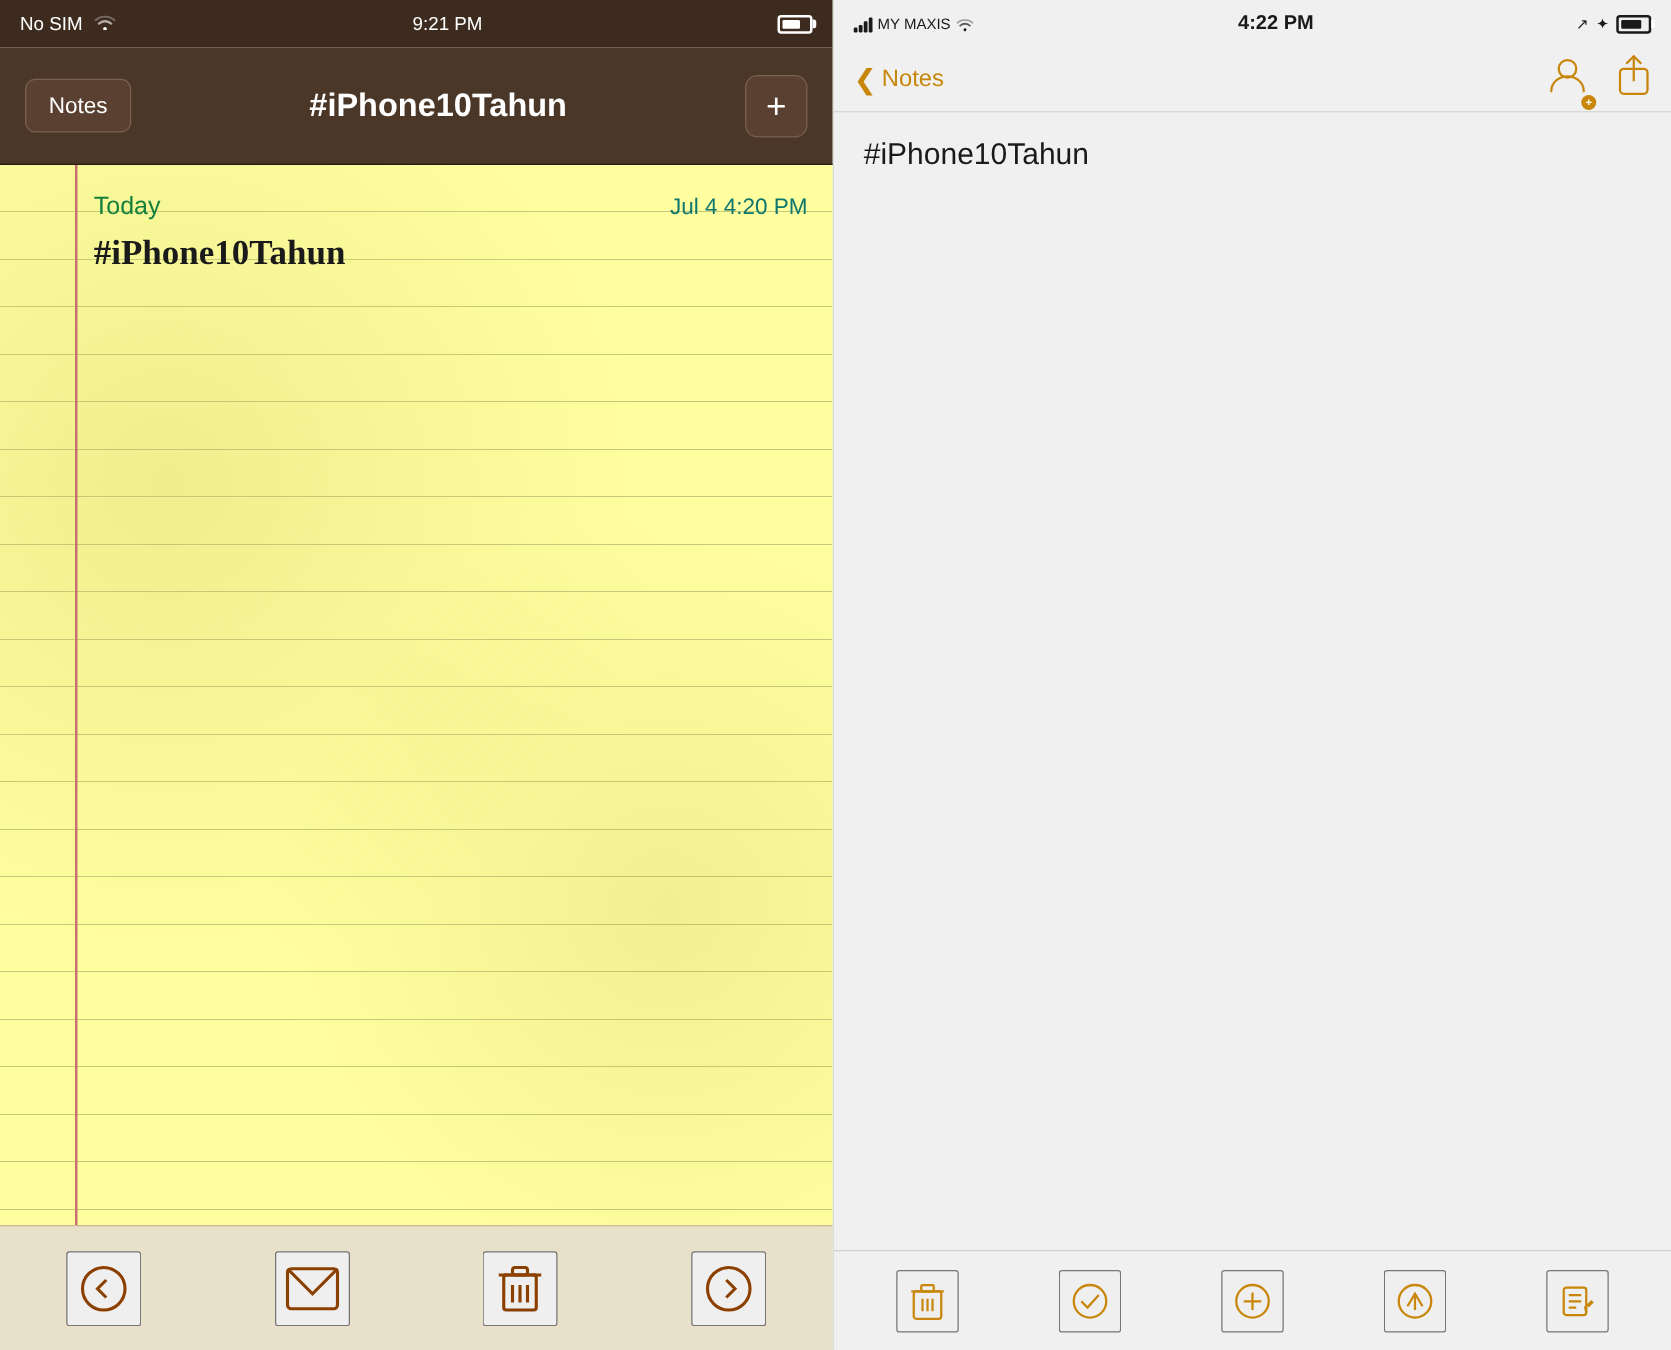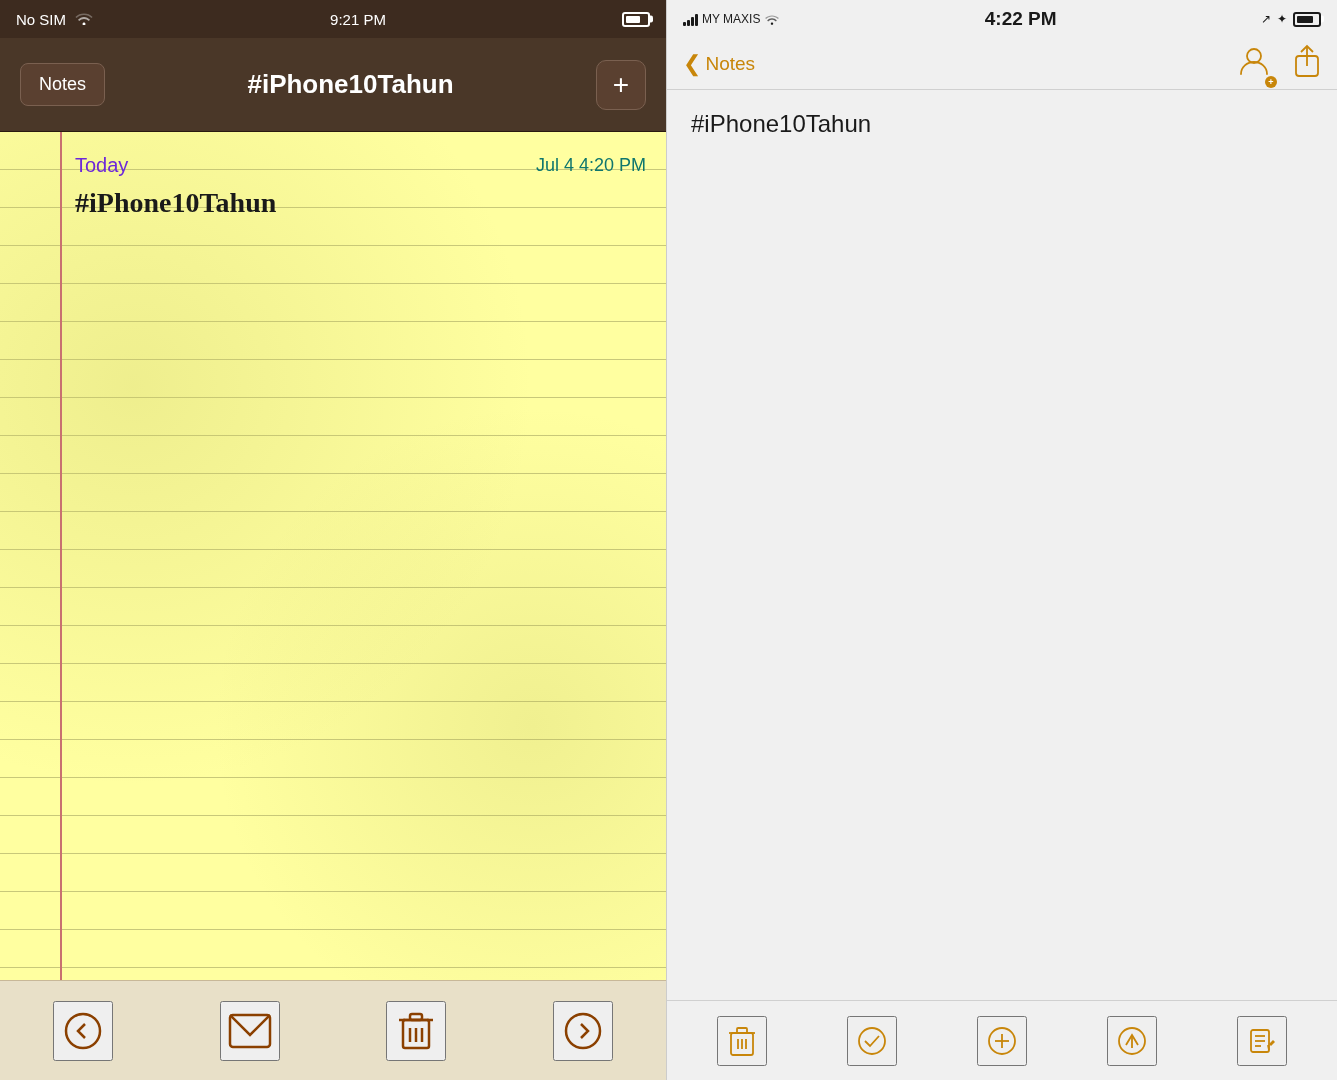--- a/index.html
+++ b/index.html
@@ -157,21 +157,21 @@
     }
 
     .note-date-row {
       display: flex;
       justify-content: space-between;
       align-items: center;
       height: 38px;
       margin-bottom: 0;
     }
     .note-date-today {
-      color: #6d28d9;
+      color: #15803d;
       font-size: 20px;
       font-weight: 500;
     }
     .note-date-right {
       color: #0f766e;
       font-size: 18px;
     }
 
     .note-text {
       color: #1a1a1a;
@@ -218,21 +218,21 @@
       background: #f0f0f0;
       height: 38px;
       display: flex;
       align-items: center;
       justify-content: space-between;
       padding: 0 16px;
       color: #1a1a1a;
       font-size: 13px;
     }
     .right-status-left { display: flex; align-items: center; gap: 4px; font-size: 12px; }
-    .right-status-center { font-size: 19px; font-weight: 600; }
+    .right-status-center { font-size: 16px; font-weight: 600; }
     .right-status-right { display: flex; align-items: center; gap: 6px; font-size: 12px; }
     .signal-bars { display: flex; gap: 1px; align-items: flex-end; height: 14px; }
     .signal-bar { width: 3px; background: #1a1a1a; border-radius: 1px; }
 
     
     .right-nav-bar {
       background: #f0f0f0;
       height: 52px;
       display: flex;
       align-items: center;

